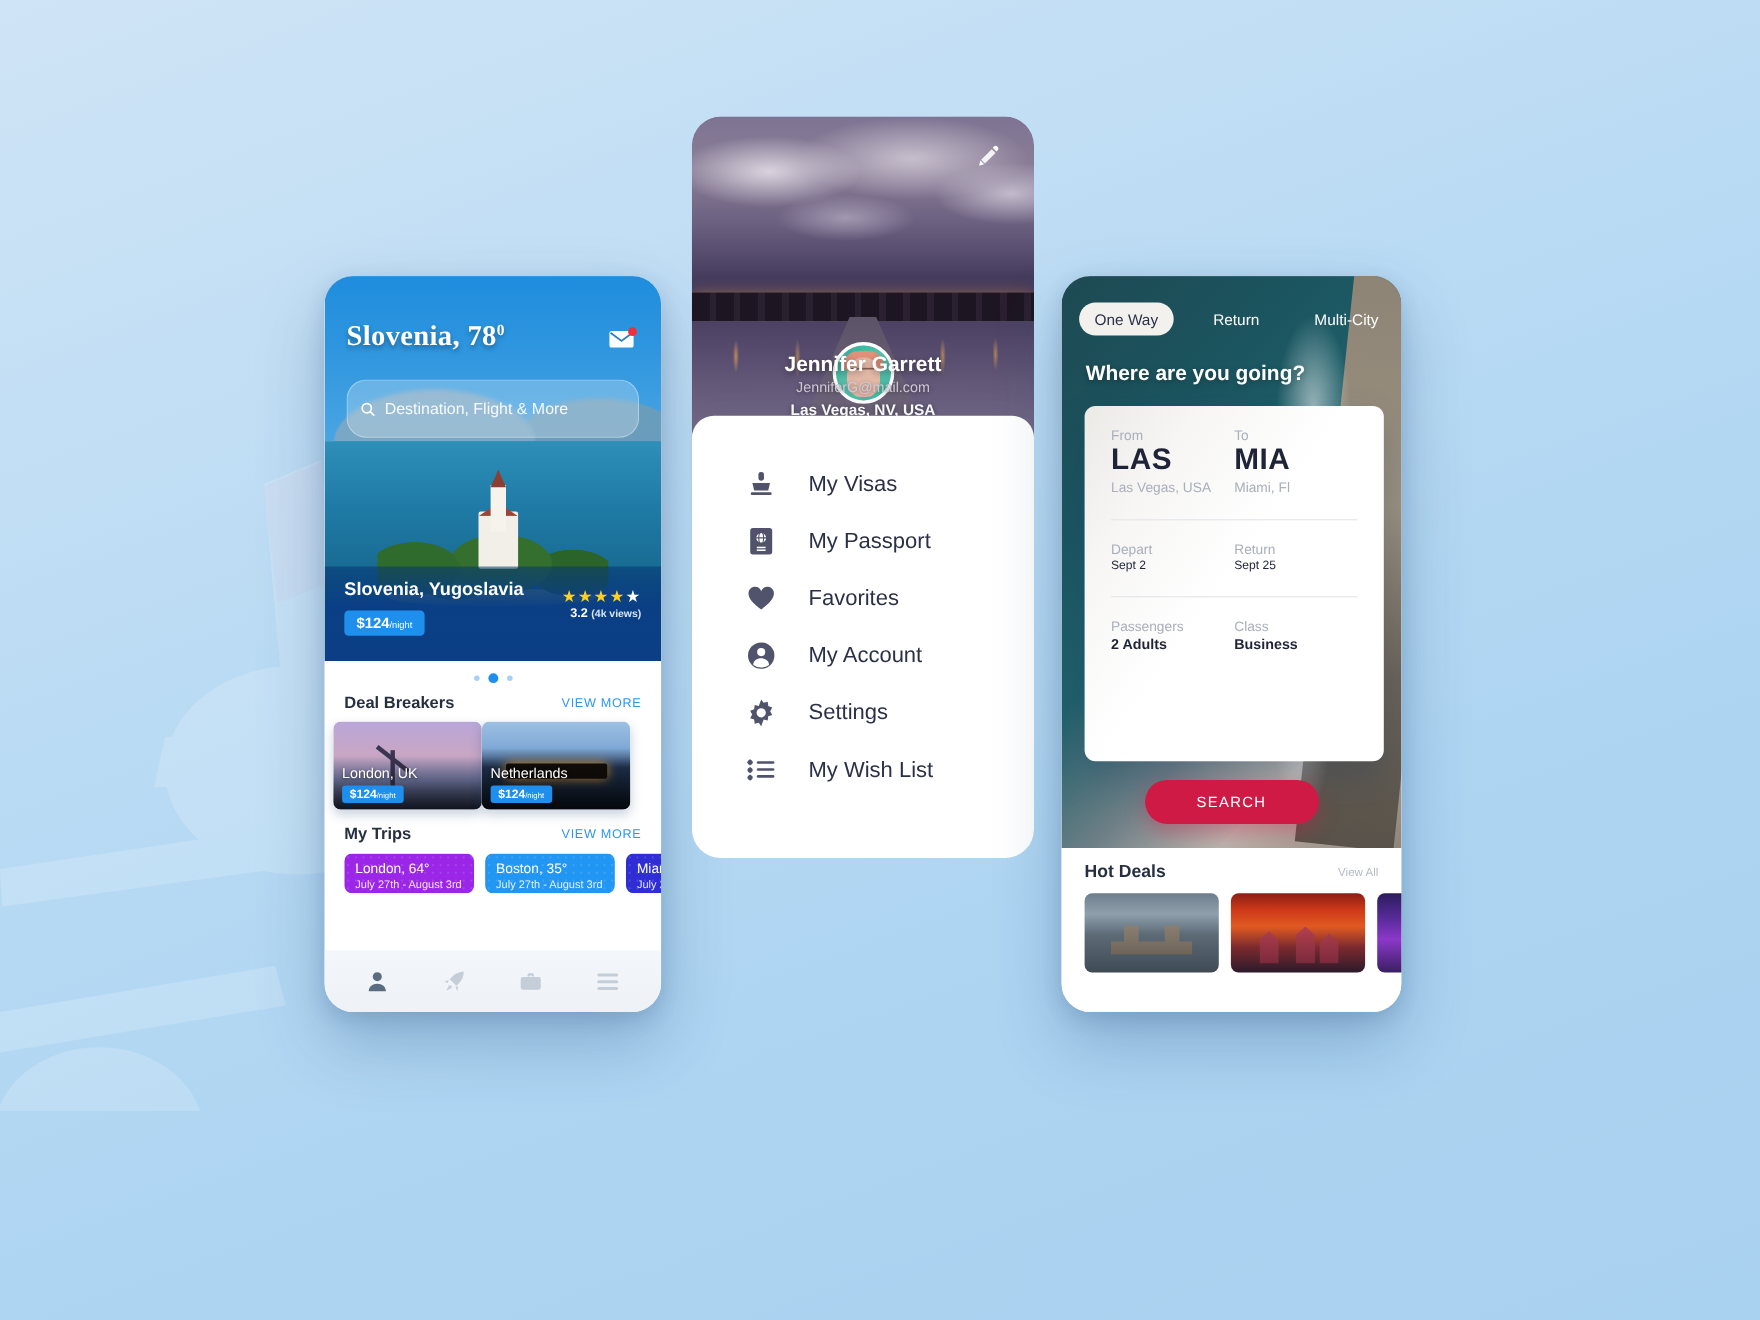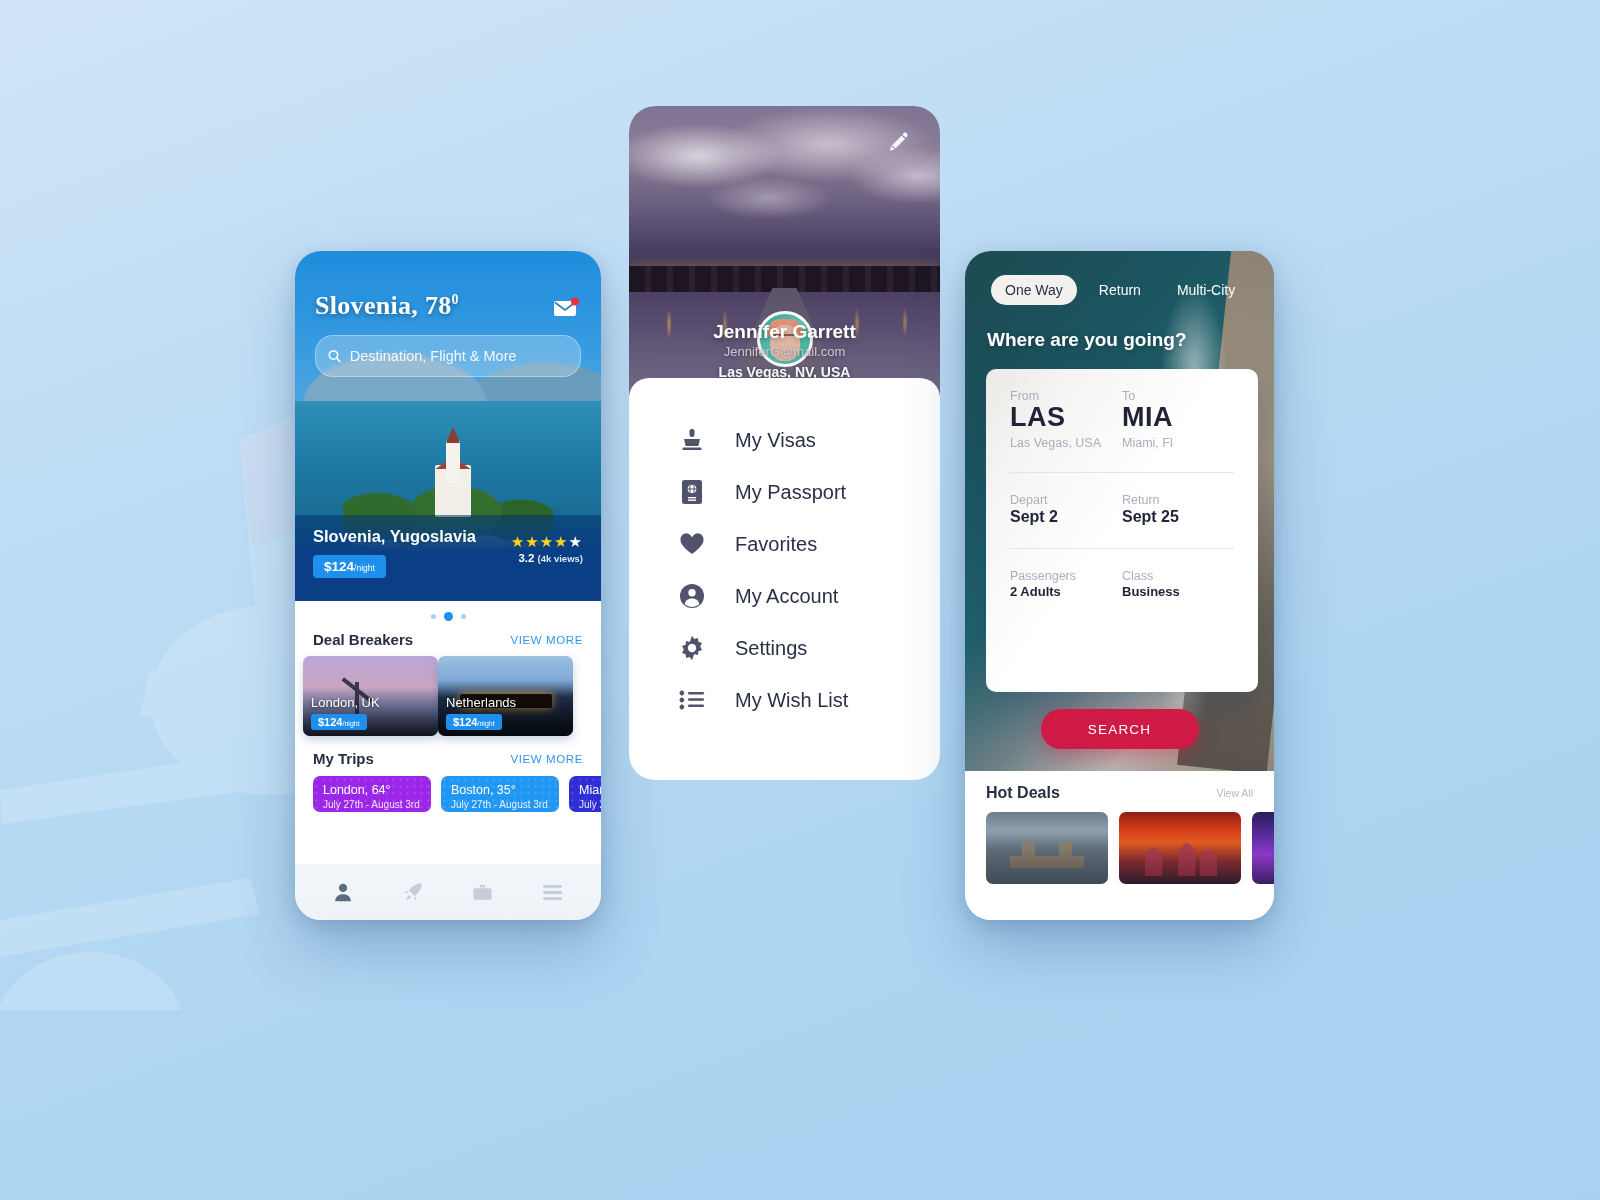--- a/index.html
+++ b/index.html
@@ -73,21 +73,21 @@
 
   .p1-topbar { position:absolute; left:0; right:0; top:0; padding:40px 20px 0; }
   .p1-title {
     font-family:"Liberation Serif", serif;
     font-weight:bold; font-size:26px; color:#fff; letter-spacing:.3px;
     text-shadow:0 2px 5px rgba(0,0,0,.35); display:inline-block;
   }
   .p1-title sup { font-size:14px; }
   .p1-mail { position:absolute; right:22px; top:46px; width:26px; height:22px; }
   .p1-search {
-    margin:14px 0 0; height:42px; border-radius:18px;
+    margin:24px 0 0; height:53px; border-radius:18px;
     background:rgba(255,255,255,.24); border:1px solid rgba(255,255,255,.35);
     display:flex; align-items:center; padding:0 12px; backdrop-filter:blur(2px);
   }
   .p1-search input {
     border:0; background:transparent; outline:0; color:#fff; font-size:14.5px;
     font-family:"Liberation Sans",sans-serif; margin-left:9px; width:100%;
   }
   .p1-search input::placeholder { color:rgba(255,255,255,.92); }
 
   .p1-caption {
@@ -228,38 +228,38 @@
     position:absolute; right:-10px; top:0; width:160px; height:520px;
     background: radial-gradient(ellipse 48px 120px at 70px 120px, rgba(255,255,255,.55) 0%, transparent 70%),
                 radial-gradient(ellipse 40px 140px at 100px 300px, rgba(255,255,255,.4) 0%, transparent 70%),
                 radial-gradient(ellipse 36px 100px at 60px 420px, rgba(255,255,255,.35) 0%, transparent 70%);
   }
   .p3-sand {
     position:absolute; right:-20px; top:0; width:90px; height:520px;
     background:linear-gradient(180deg,#8e8476 0%,#9b917f 40%,#6b6358 70%,#58524a 100%);
     transform:rotate(6deg);
   }
-  .p3-tabs { position:absolute; left:0; right:0; top:24px; display:flex; align-items:center; padding:0 26px; gap:8px; }
+  .p3-tabs { position:absolute; left:0; right:0; top:24px; display:flex; align-items:center; padding:0 16px; gap:22px; }
   .p3-tab { font-size:14px; color:#fff; padding:7px 14px; border-radius:16px; cursor:pointer; white-space:nowrap; }
   .p3-tab.on { background:#f2f1ee; color:#2b3047; font-weight:500; }
   .p3-q { position:absolute; left:22px; top:78px; color:#fff; font-size:19px; font-weight:bold; text-shadow:0 2px 6px rgba(0,0,0,.3); }
 
   .p3-card {
     position:absolute; left:21px; top:118px; width:272px; height:323px;
     background:linear-gradient(125deg,#eceae7 0%,#f7f6f5 22%,#ffffff 48%,#ffffff 100%);
     border-radius:10px; box-shadow:0 16px 34px rgba(20,50,90,.24);
     padding:20px 24px 0;
   }
   .p3-grid { display:flex; }
   .p3-col { flex:1; }
   .p3-lab { font-size:12.5px; color:#a9afbb; }
   .p3-big { font-size:27px; font-weight:bold; color:#1e2338; letter-spacing:.5px; margin-top:-1px; }
   .p3-sub { font-size:12.5px; color:#a9afbb; margin-top:3px; }
   .p3-hr { height:1px; background:#e3e5e9; margin:22px 0 20px; }
-  .p3-med { font-size:16px; font-weight:bold; color:#1e2338; margin-top:1px; }
+  .p3-med { font-size:11px; font-weight:normal; color:#1e2338; margin-top:1px; }
   .p3-sm { font-size:13px; font-weight:bold; color:#1e2338; margin-top:1px; }
 
   .p3-search {
     position:absolute; left:50%; transform:translateX(-50%); top:458px;
     width:158px; height:40px; border-radius:20px; background:#ce1a45; color:#fff;
     display:flex; align-items:center; justify-content:center;
     font-size:13.5px; letter-spacing:1.2px; cursor:pointer;
     box-shadow:0 8px 18px rgba(206,26,69,.35);
   }
   .p3-bottom { position:absolute; left:0; right:0; top:520px; bottom:0; background:#fff; }

